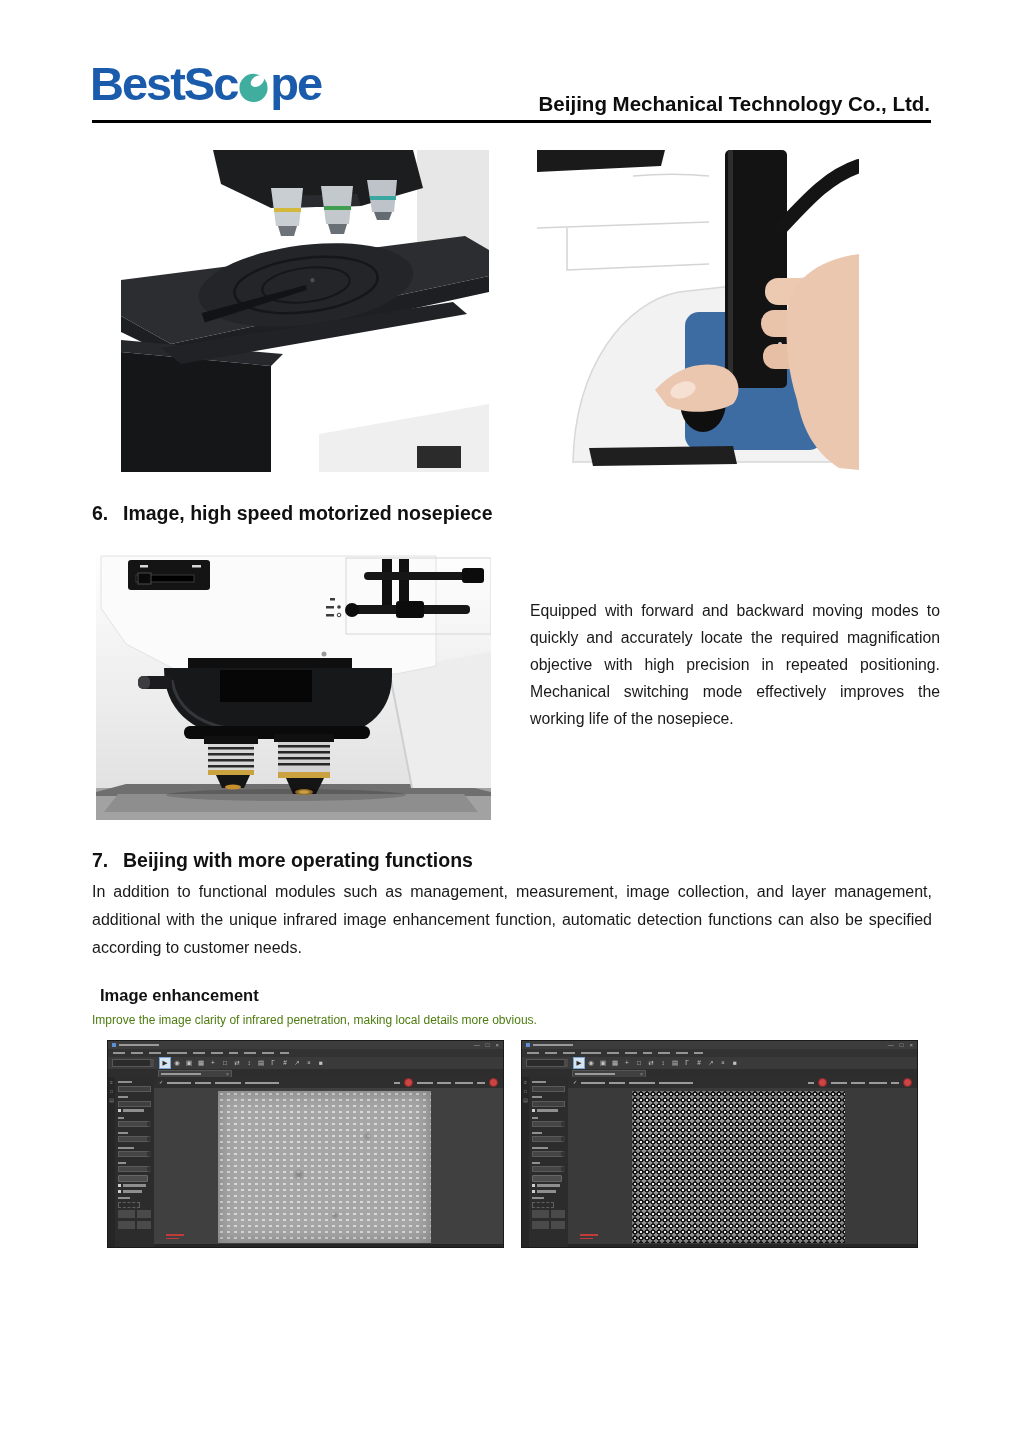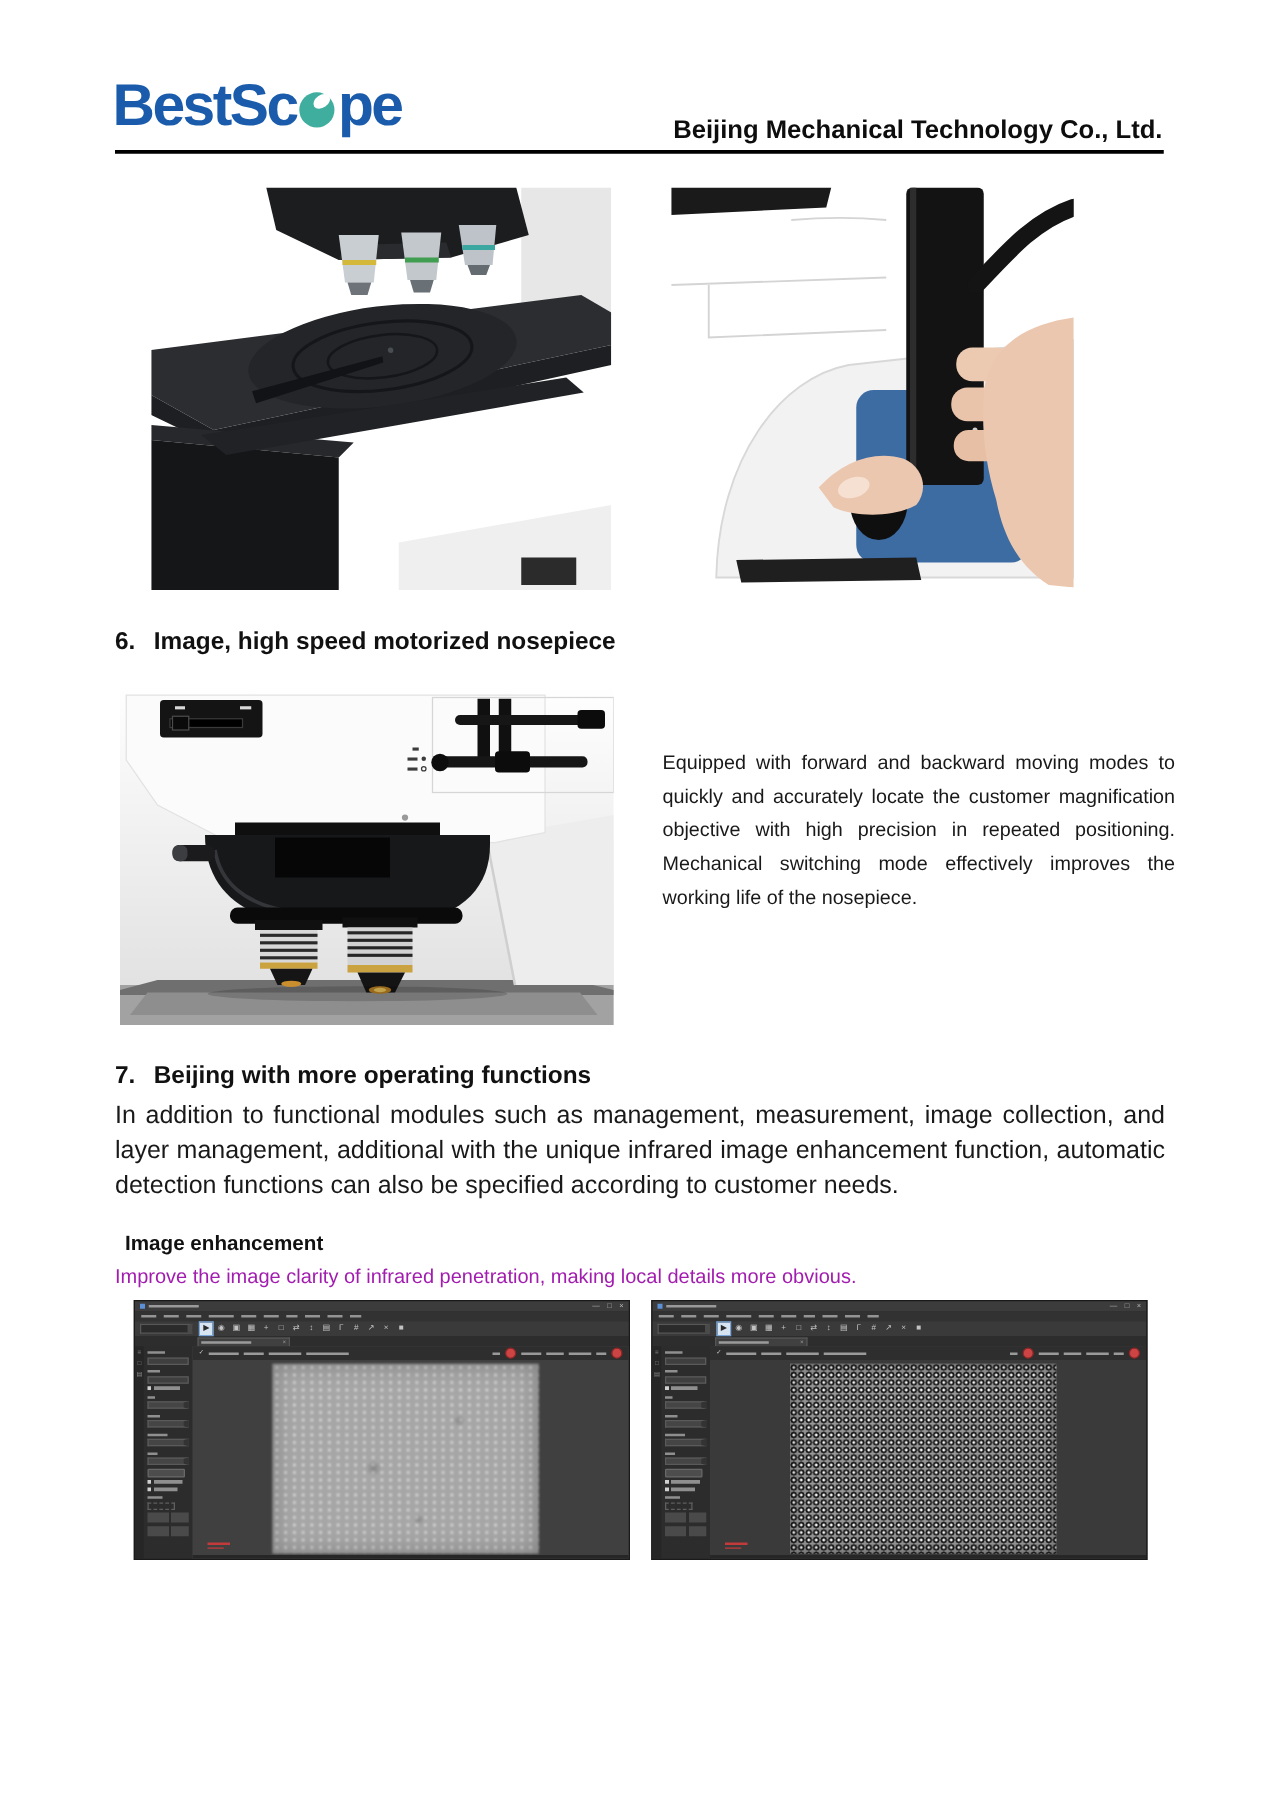--- a/index.html
+++ b/index.html
@@ -11,21 +11,21 @@
         color:#1a5cab;letter-spacing:-2px;line-height:1;}
   .logo .o-icon{display:inline-block;vertical-align:-3px;margin:0 0px;}
   .company{position:absolute;right:94px;top:92px;font-size:20.5px;font-weight:bold;color:#0d0d0d;}
   .rule{position:absolute;left:92px;top:120px;width:839px;height:2.5px;background:#000;}
 
   
   .hsec{position:absolute;display:flex;font-size:19.5px;font-weight:bold;color:#111;}
   .hsec .num{width:31px;flex:none;}
   .para{position:absolute;font-size:15.8px;line-height:27px;text-align:justify;color:#191919;}
   .subhead{position:absolute;font-size:16.5px;font-weight:bold;color:#111;}
-  .subpara{position:absolute;font-size:16px;color:#a21caf;}
+  .subpara{position:absolute;font-size:12px;color:#4d7c0f;}
   .pagenum{position:absolute;left:0;right:0;top:1341px;text-align:center;font-size:15px;color:#222;}
 
   
   .photo{position:absolute;}
   .photo svg{display:block;}
 
   
   .sw-window{position:absolute;width:397px;height:208px;background:#2f2f2f;
              border:1px solid #1a1a1a;box-sizing:border-box;overflow:hidden;}
   .sw-titlebar{height:8px;background:#3c3c3c;display:flex;align-items:center;gap:3px;padding:0 4px;}
@@ -281,27 +281,27 @@
         </g>
         <rect x="182" y="224" width="52" height="6" fill="#caa23f"></rect>
         <polygon points="190,230 228,230 220,246 197,246" fill="#141414"></polygon>
         <ellipse cx="208" cy="244" rx="9" ry="3" fill="#b57f22"></ellipse>
         <ellipse cx="208" cy="244" rx="5" ry="1.8" fill="#e8c05a"></ellipse>
       </g>
       <ellipse cx="190" cy="247" rx="120" ry="6" fill="rgba(0,0,0,0.16)"></ellipse>
     </svg>
   </div>
 
-  <div class="para" style="left:530px;top:597px;width:410px;">Equipped with forward and backward moving modes to quickly and accurately locate the customer magnification objective with high precision in repeated positioning. Mechanical switching mode effectively improves the working life of the nosepiece.</div>
+  <div class="para" style="left:530px;top:597px;width:410px;">Equipped with forward and backward moving modes to quickly and accurately locate the required magnification objective with high precision in repeated positioning. Mechanical switching mode effectively improves the working life of the nosepiece.</div>
 
   <div class="hsec" style="left:92px;top:849px;">
     <span class="num">7.</span>
     <span>Beijing with more operating functions</span>
   </div>
-  <div class="para" style="left:92px;top:878px;width:840px;font-size:20px;line-height:28px;">In addition to functional modules such as management, measurement, image collection, and layer management, additional with the unique infrared image enhancement function, automatic detection functions can also be specified according to customer needs.</div>
+  <div class="para" style="left:92px;top:878px;width:840px;font-size:16px;line-height:28px;">In addition to functional modules such as management, measurement, image collection, and layer management, additional with the unique infrared image enhancement function, automatic detection functions can also be specified according to customer needs.</div>
 
   <div class="subhead" style="left:100px;top:986px;">Image enhancement</div>
   <div class="subpara" style="left:92px;top:1013px;">Improve the image clarity of infrared penetration, making local details more obvious.</div>
 
   <div class="sw-window" style="left:107px;top:1040px;" data-variant="blur">
     <div class="sw-titlebar">
       <span class="app-dot"></span>
       <span class="title-chip"></span>
       <span class="win-controls">
         <span>—</span>

